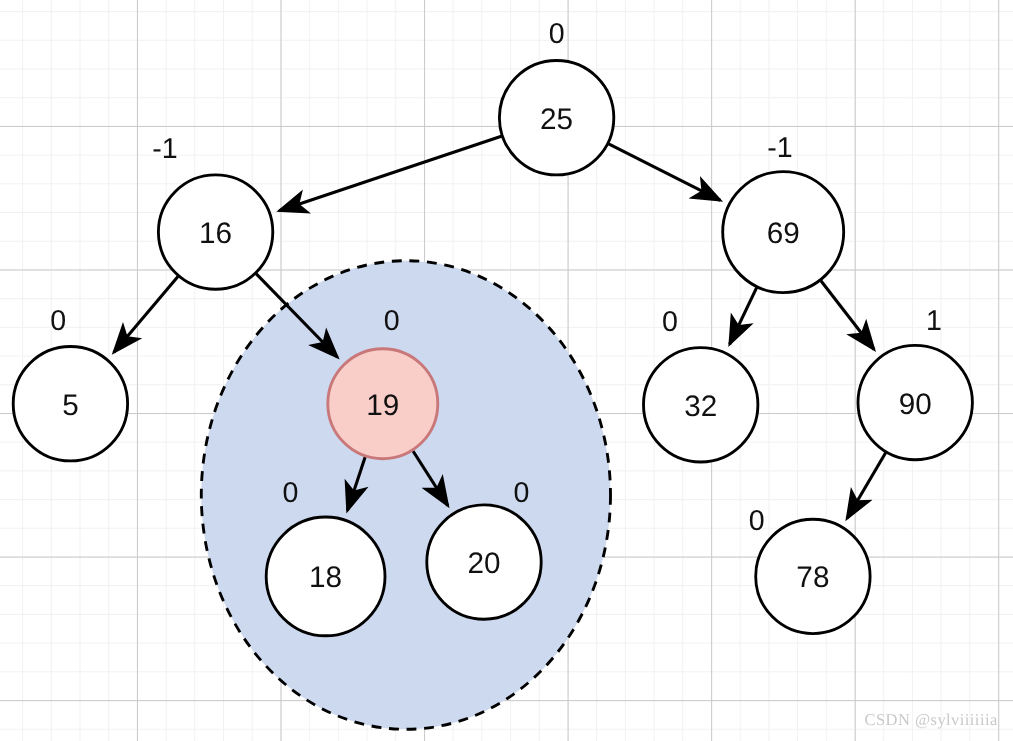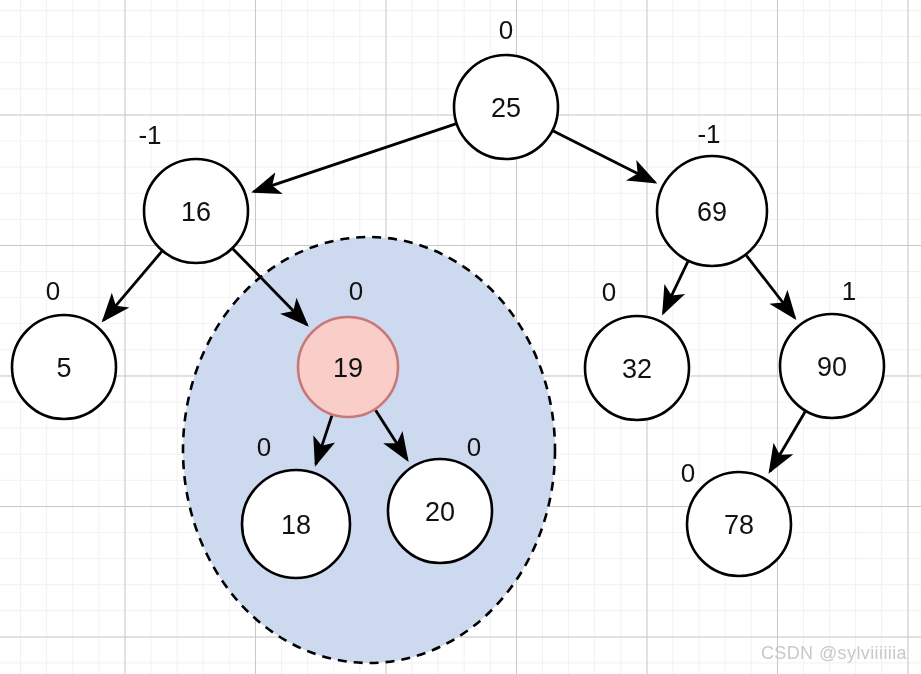--- a/index.html
+++ b/index.html
@@ -67,22 +67,22 @@
   .group-ellipse {
     fill: #cdd9ef;
     stroke: #000000;
     stroke-width: 2.6;
     stroke-dasharray: 9 7;
   }
   .watermark {
     position: absolute;
     right: 14px;
     bottom: 10px;
-    font-family: Liberation Sans, sans-serif;
-    font-size: 18px;
+    font-family: Liberation Serif, serif;
+    font-size: 15px;
     color: #c9c9c9;
     letter-spacing: 0.4px;
     user-select: none;
   }
 </style>
 </head>
 <body>
 
 <div id="canvas">
 

